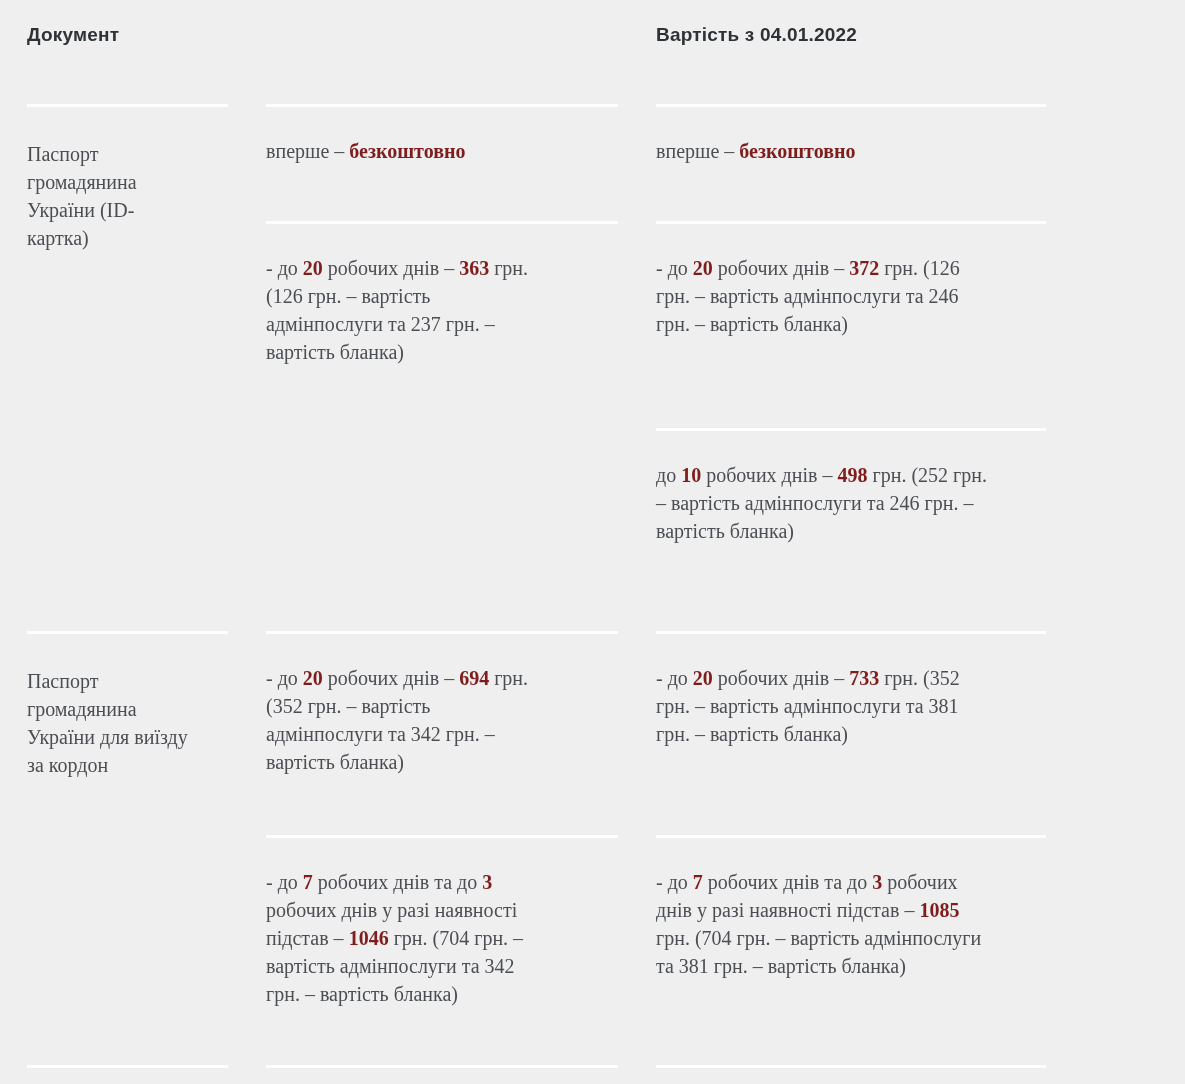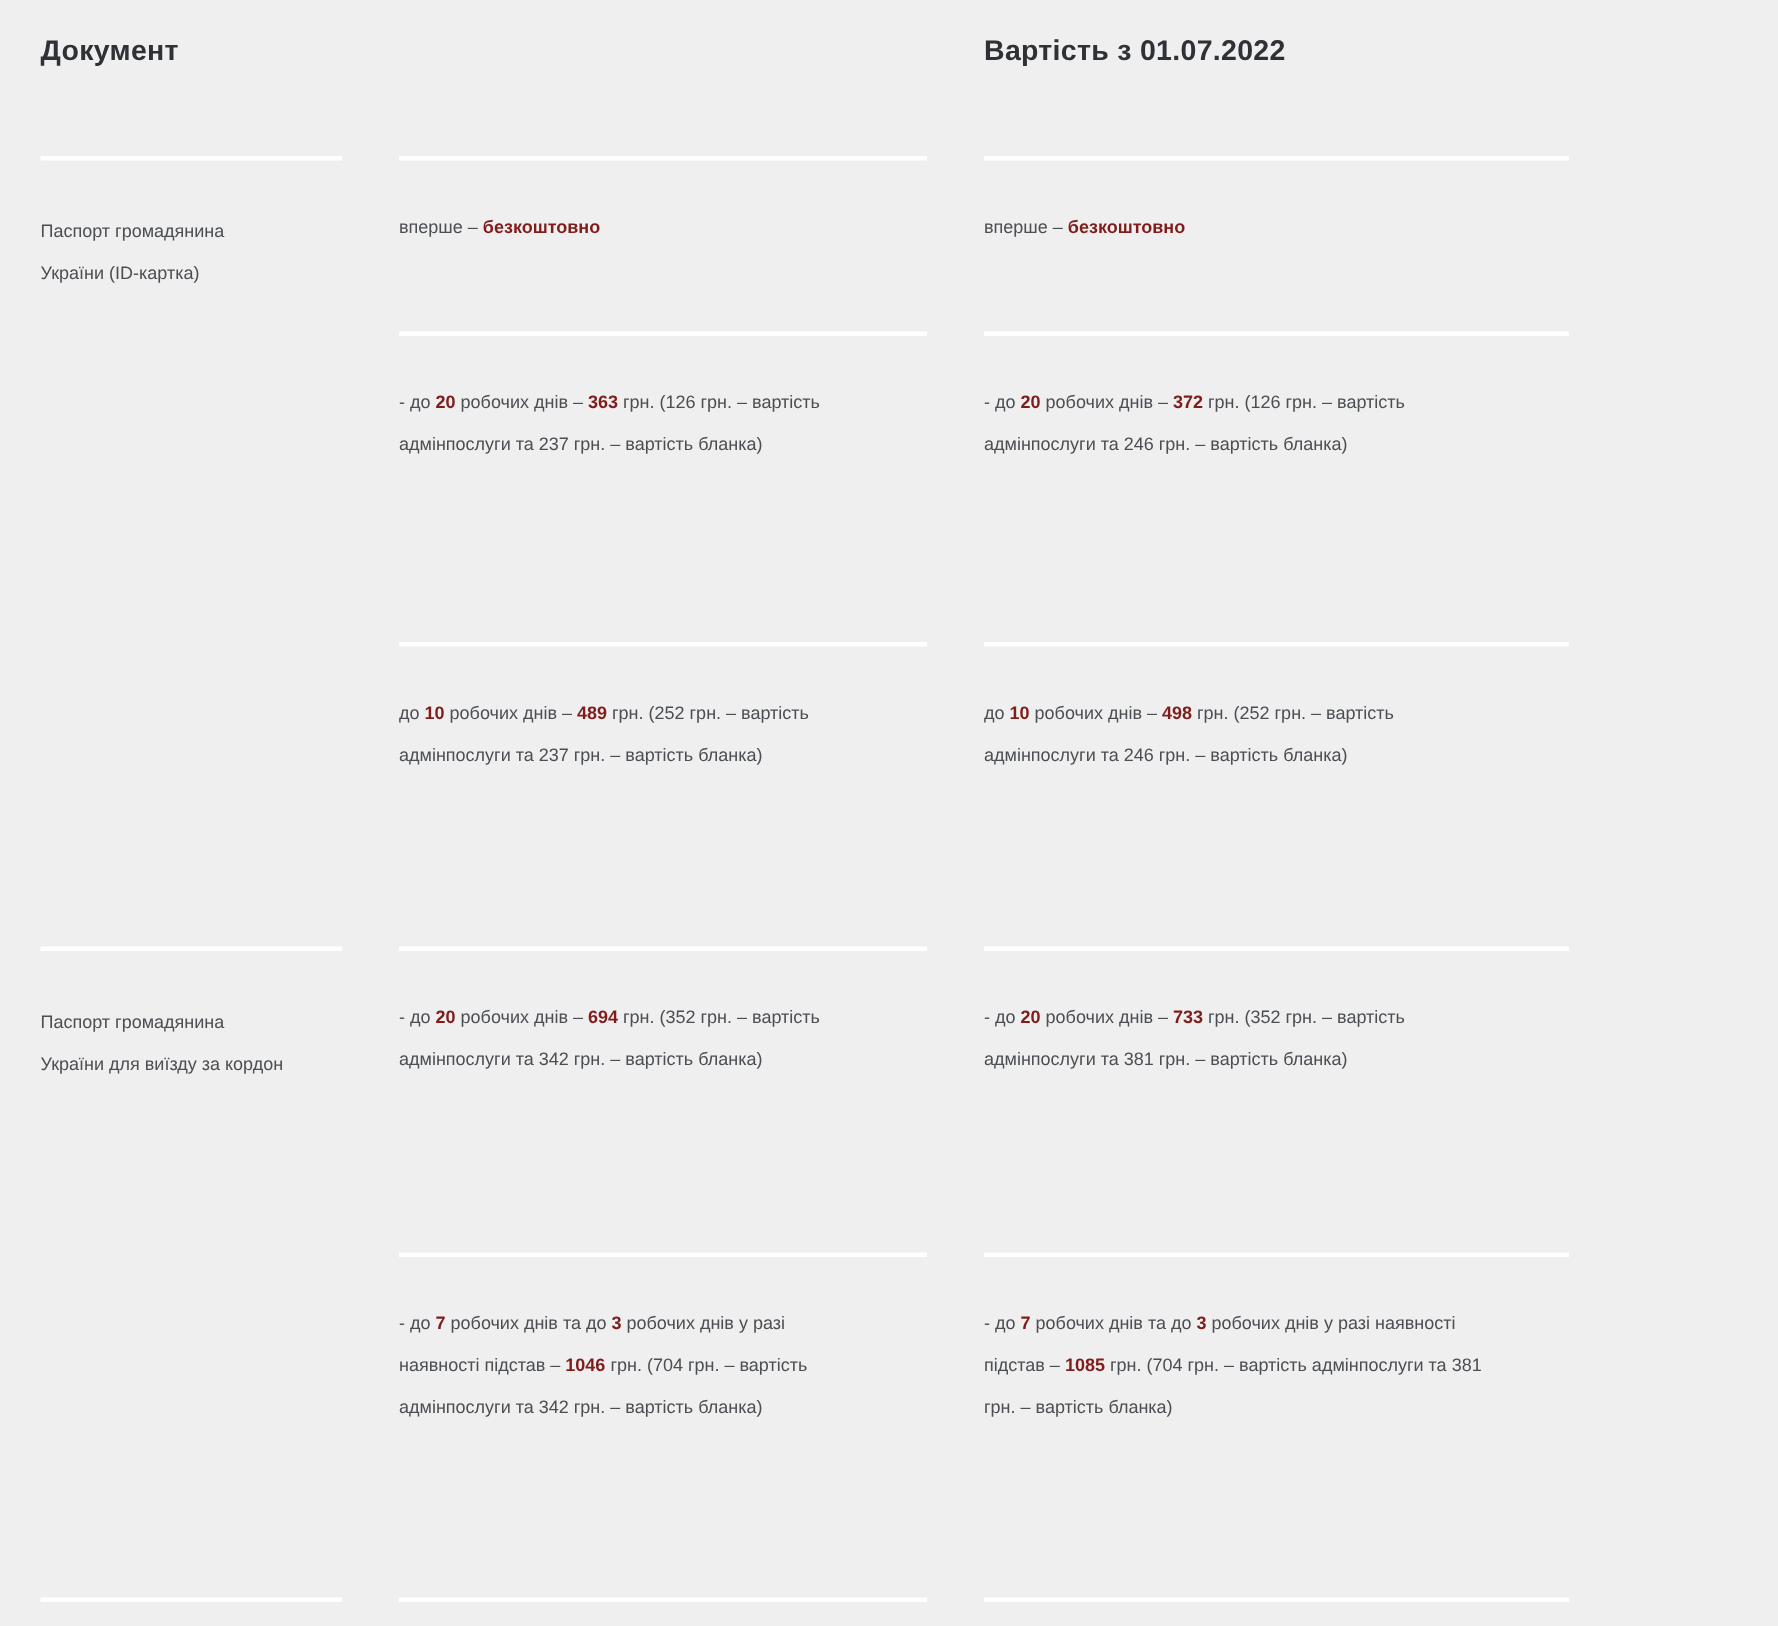--- a/index.html
+++ b/index.html
@@ -21,23 +21,24 @@
   .th {
     font-size: 19px;
     font-weight: 700;
     color: #2e3135;
     padding-top: 24px;
     letter-spacing: 0.2px;
   }
   .cell {
     border-top: 3px solid #ffffff;
     padding-top: 30px;
-    font-size: 12px;
+    font-size: 20px;
     line-height: 28px;
     color: #4b4e53;
+    font-family: Liberation Serif, serif;
   }
   .cell strong, .cell b { font-weight: 700; color: #7f1d1d; }
   .doc { padding-top: 33px; }
   .doc .inner { max-width: 162px; }
   .c2 .inner { max-width: 282px; }
   .c3 .inner { max-width: 334px; }
   .bottom { border-bottom: 3px solid #ffffff; }
   
   .p-1-1 { grid-row: 1; grid-column: 1; }
   .p-1-2 { grid-row: 1; grid-column: 2; }
@@ -54,43 +55,40 @@
   .p-5-3 { grid-row: 5; grid-column: 3; }
   .p-6-2 { grid-row: 6; grid-column: 2; }
   .p-6-3 { grid-row: 6; grid-column: 3; }
 </style>
 </head>
 <body>
 
 <div class="price-table">
 
   <div class="th p-1-1">Документ</div>
-  <div class="th p-1-3">Вартість з 01.07.2022</div>
+  <div class="th p-1-3">Вартість з 04.01.2022</div>
 
   <div class="cell doc p-doc1">
     <div class="inner">Паспорт громадянина України (ID-картка)</div>
   </div>
 
   <div class="cell c2 p-2-2">
     <div class="inner">вперше – <strong>безкоштовно</strong></div>
   </div>
   <div class="cell c3 p-2-3">
     <div class="inner">вперше – <strong>безкоштовно</strong></div>
   </div>
 
   <div class="cell c2 p-3-2">
     <div class="inner">- до <strong>20</strong> робочих днів – <strong>363</strong> грн. (126 грн. – вартість адмінпослуги та 237 грн. – вартість бланка)</div>
   </div>
   <div class="cell c3 p-3-3">
     <div class="inner">- до <strong>20</strong> робочих днів – <strong>372</strong> грн. (126 грн. – вартість адмінпослуги та 246 грн. – вартість бланка)</div>
   </div>
 
-  <div class="cell c2 p-4-2">
-    <div class="inner">до <strong>10</strong> робочих днів – <strong>489</strong> грн. (252 грн. – вартість адмінпослуги та 237 грн. – вартість бланка)</div>
-  </div>
   <div class="cell c3 p-4-3">
     <div class="inner">до <strong>10</strong> робочих днів – <strong>498</strong> грн. (252 грн. – вартість адмінпослуги та 246 грн. – вартість бланка)</div>
   </div>
 
   <div class="cell doc bottom p-doc2">
     <div class="inner">Паспорт громадянина України для виїзду за кордон</div>
   </div>
 
   <div class="cell c2 p-5-2">
     <div class="inner">- до <strong>20</strong> робочих днів – <strong>694</strong> грн. (352 грн. – вартість адмінпослуги та 342 грн. – вартість бланка)</div>

